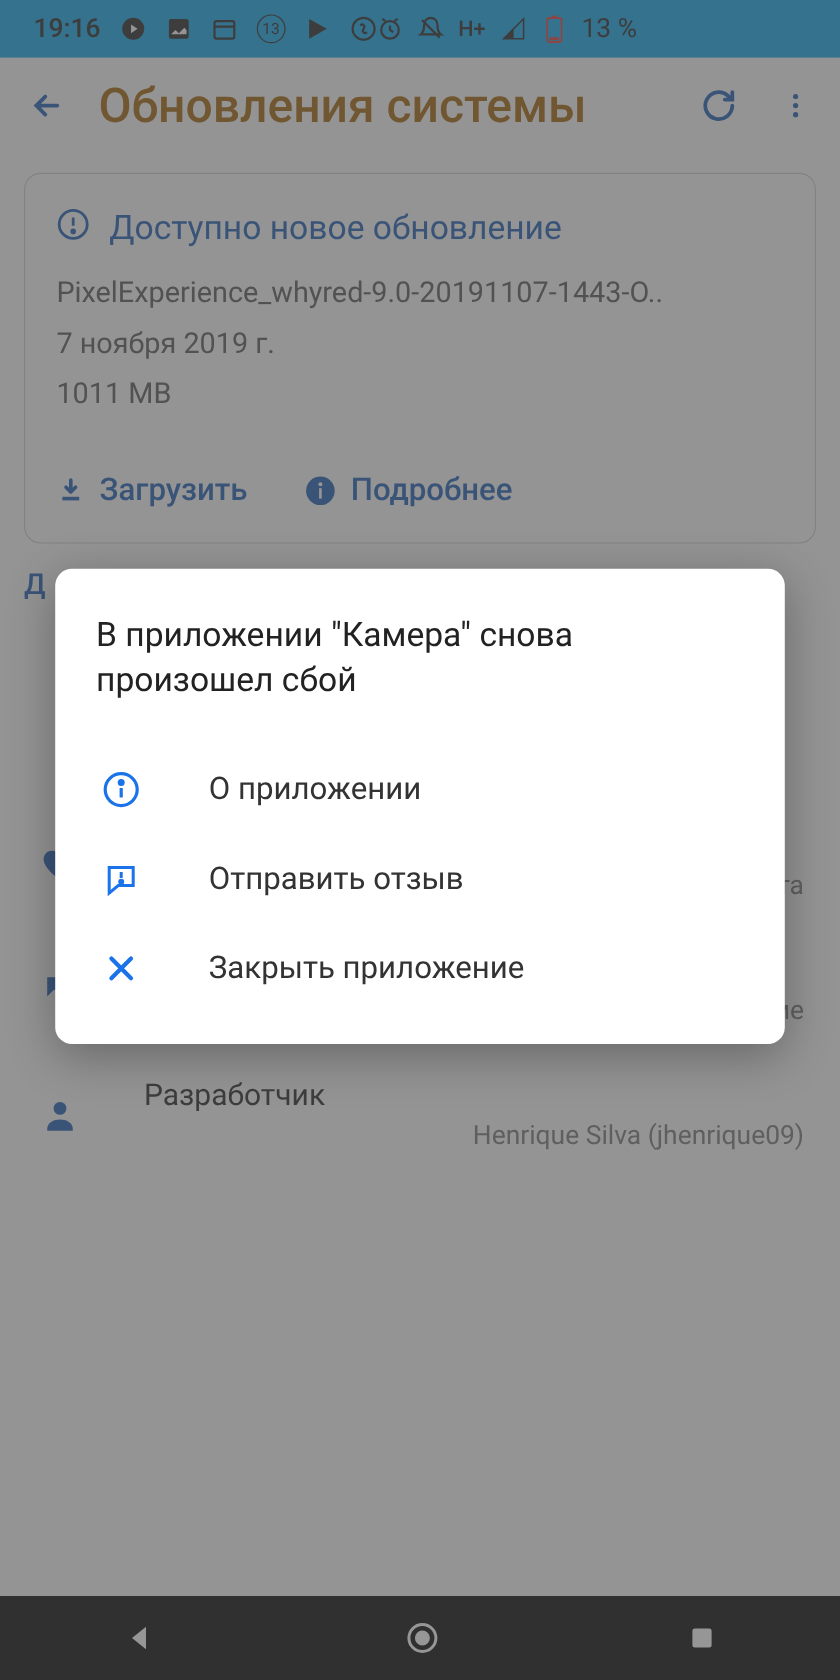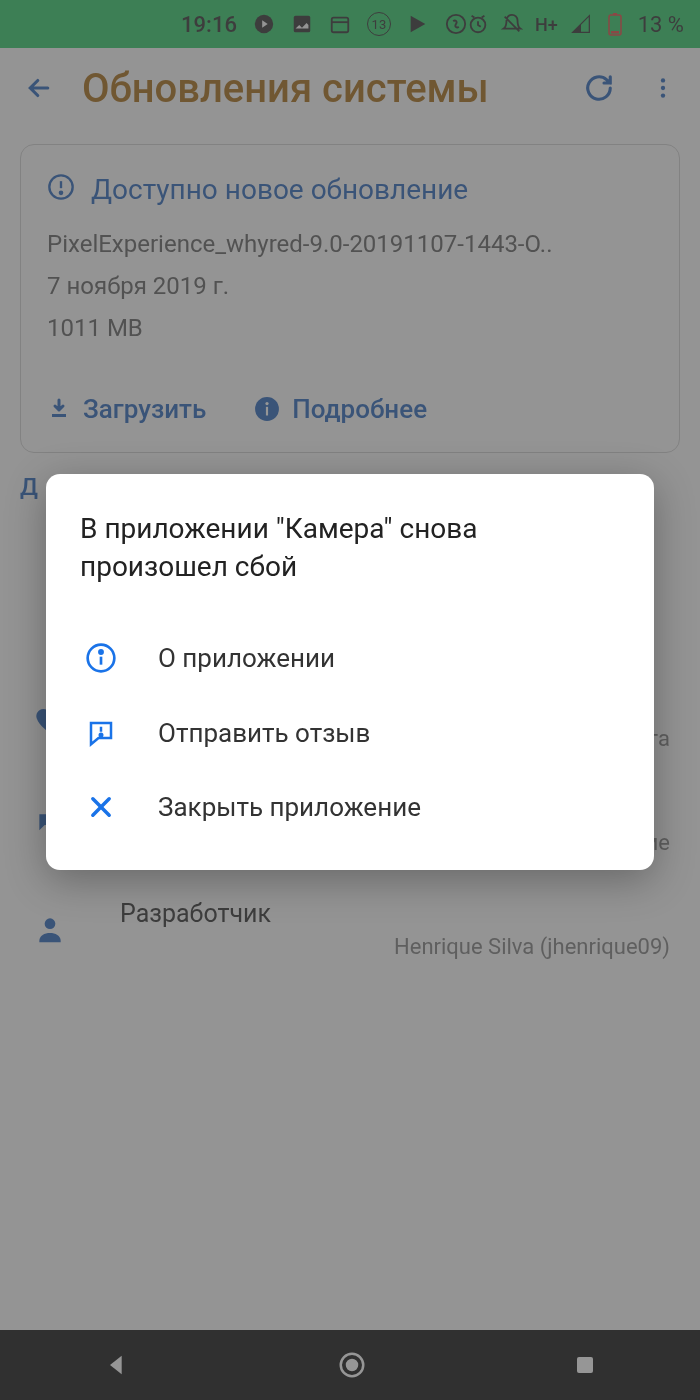--- a/index.html
+++ b/index.html
@@ -1,19 +1,19 @@
 <!DOCTYPE html>
 <html><head>
 <meta charset="utf-8">
 <style>
 * { margin: 0; padding: 0; box-sizing: border-box; font-family: Roboto, -apple-system, sans-serif; }
 html, body { width: 700px; height: 1400px; overflow: hidden; }
 body { background: #fafafa; position: relative; }
 
-.statusbar { height: 48px; background: #22c55e; display: flex; align-items: center; padding: 0 16px; font-size: 22px; color: #222; justify-content: flex-end; }
+.statusbar { height: 48px; background: #0ea5e9; display: flex; align-items: center; padding: 0 28px; font-size: 22px; color: #222; justify-content: flex-start; }
 .sb-left { display: flex; align-items: center; gap: 16px; }
 .sb-right { display: flex; align-items: center; gap: 12px; }
 .sb-time { font-weight: 500; }
 .sb-icon { width: 22px; height: 22px; display: flex; align-items: center; justify-content: center; }
 .sb-circle { width: 24px; height: 24px; border: 1.5px solid #222; border-radius: 50%; display: flex; align-items: center; justify-content: center; font-size: 13px; }
 
 .appbar { height: 80px; display: flex; align-items: center; padding: 0 24px; gap: 28px; }
 .appbar-title { flex: 1; color: #a16207; font-size: 40px; font-weight: 500; }
 .appbar-icon { color: #1a5ab4; }
 
@@ -30,21 +30,21 @@
 .list-texts { flex: 1; margin-left: 12px; }
 .list-title { font-size: 25px; color: #222; margin-bottom: 6px; }
 .list-subtitle { font-size: 22px; color: #777; text-align: right; }
 
 .navbar { position: absolute; bottom: 0; left: 0; right: 0; height: 70px; background: #000; display: flex; justify-content: space-around; align-items: center; }
 .nav-btn { color: #fff; }
 
 .scrim { position: absolute; inset: 0; background: rgba(80,80,80,0.6); }
 .dialog { position: absolute; left: 46px; right: 46px; top: 474px; background: #fff; border-radius: 14px; padding: 36px 34px 26px 34px; box-shadow: 0 10px 40px rgba(0,0,0,0.3); }
 .dialog-title { font-size: 28px; color: #222; line-height: 1.35; margin-bottom: 34px; }
-.dialog-item { display: flex; align-items: center; gap: 40px; padding: 22px 4px; }
+.dialog-item { display: flex; align-items: center; gap: 56px; padding: 22px 4px; }
 .dialog-icon { width: 34px; display: flex; justify-content: center; color: #1a73e8; }
 .dialog-label { font-size: 26px; color: #333; }
 
 svg { display: block; }
 </style>
 </head>
 <body>
 
 <div class="statusbar">
   <div class="sb-left">

